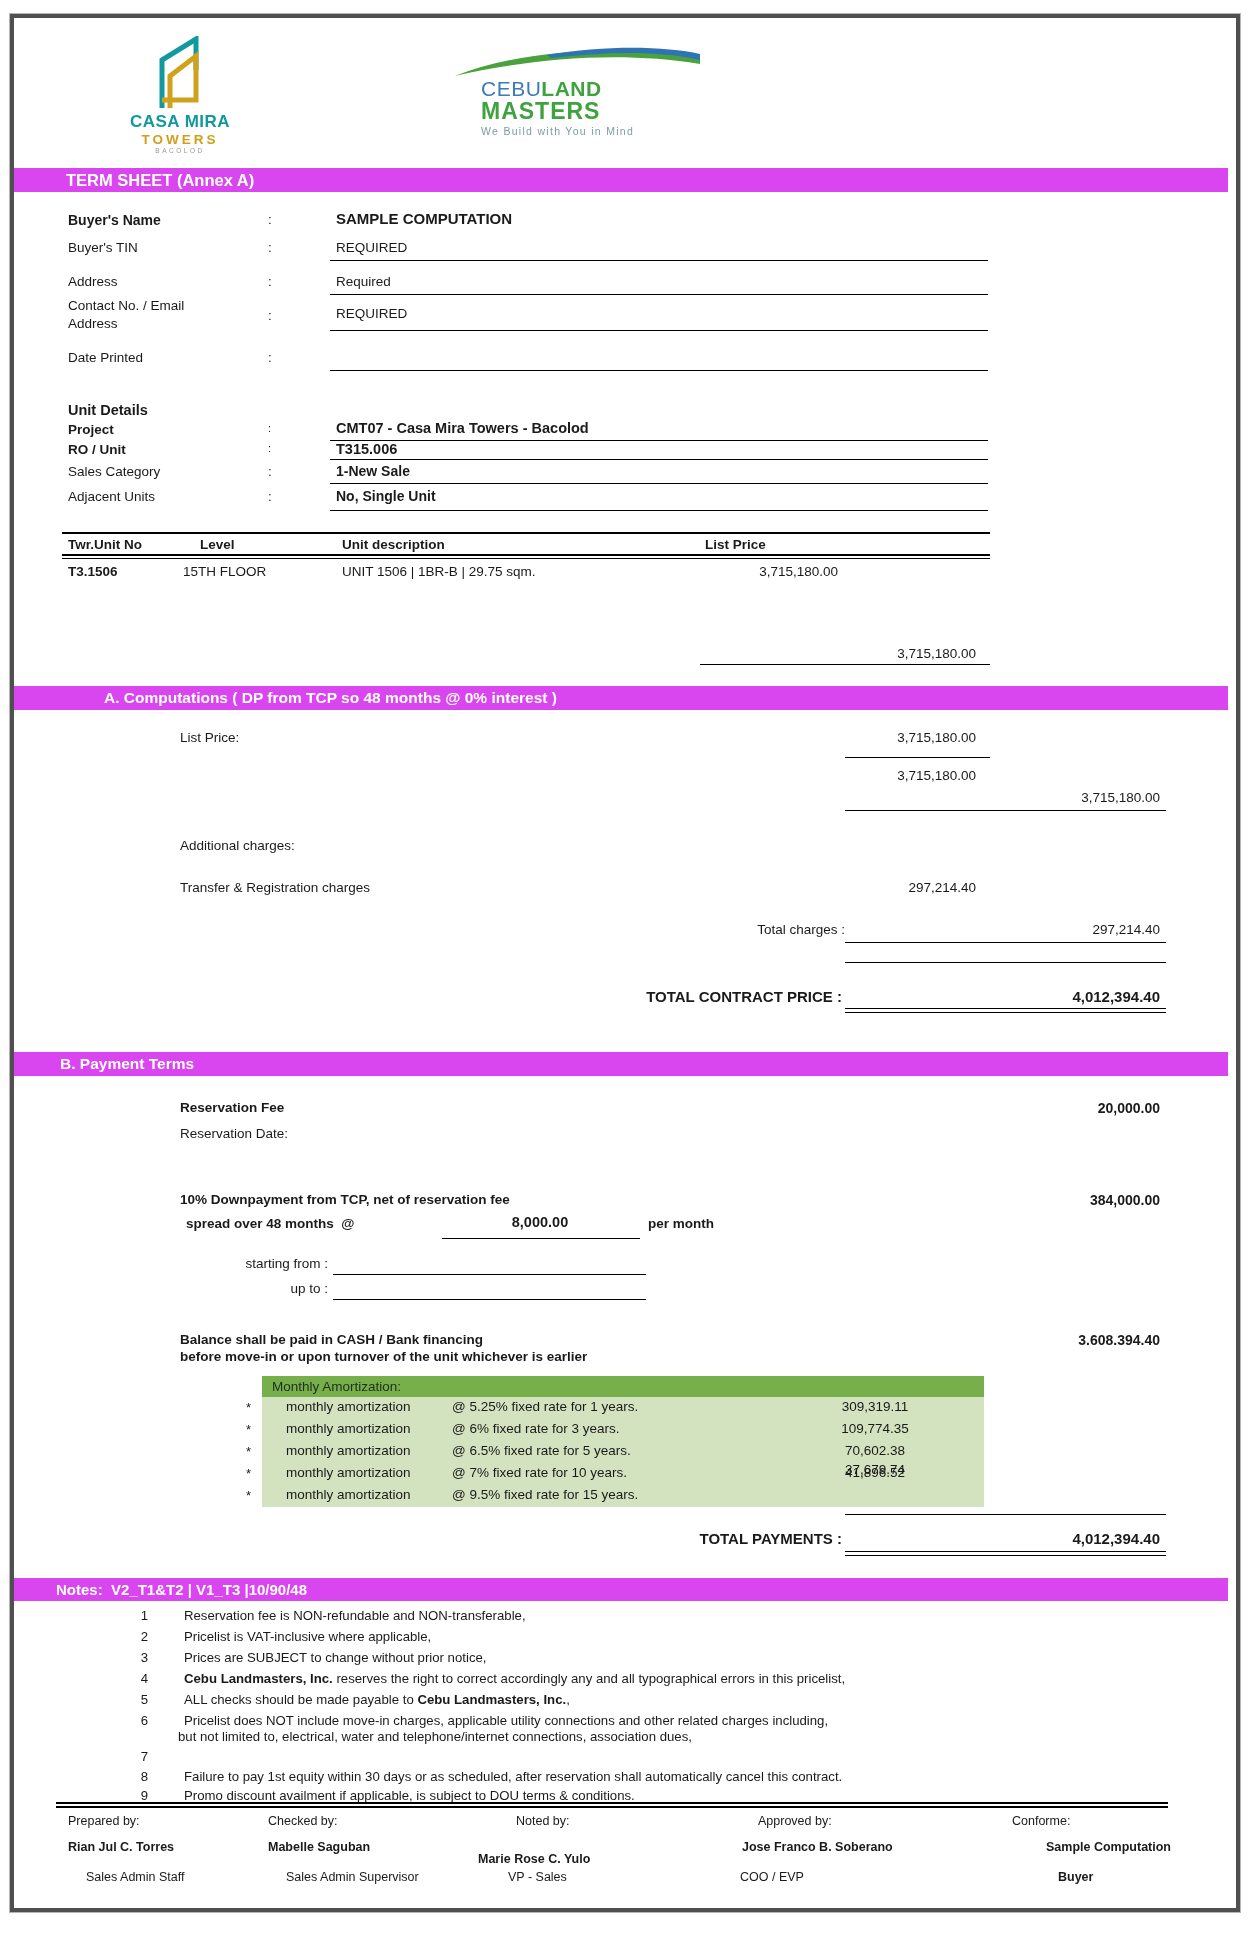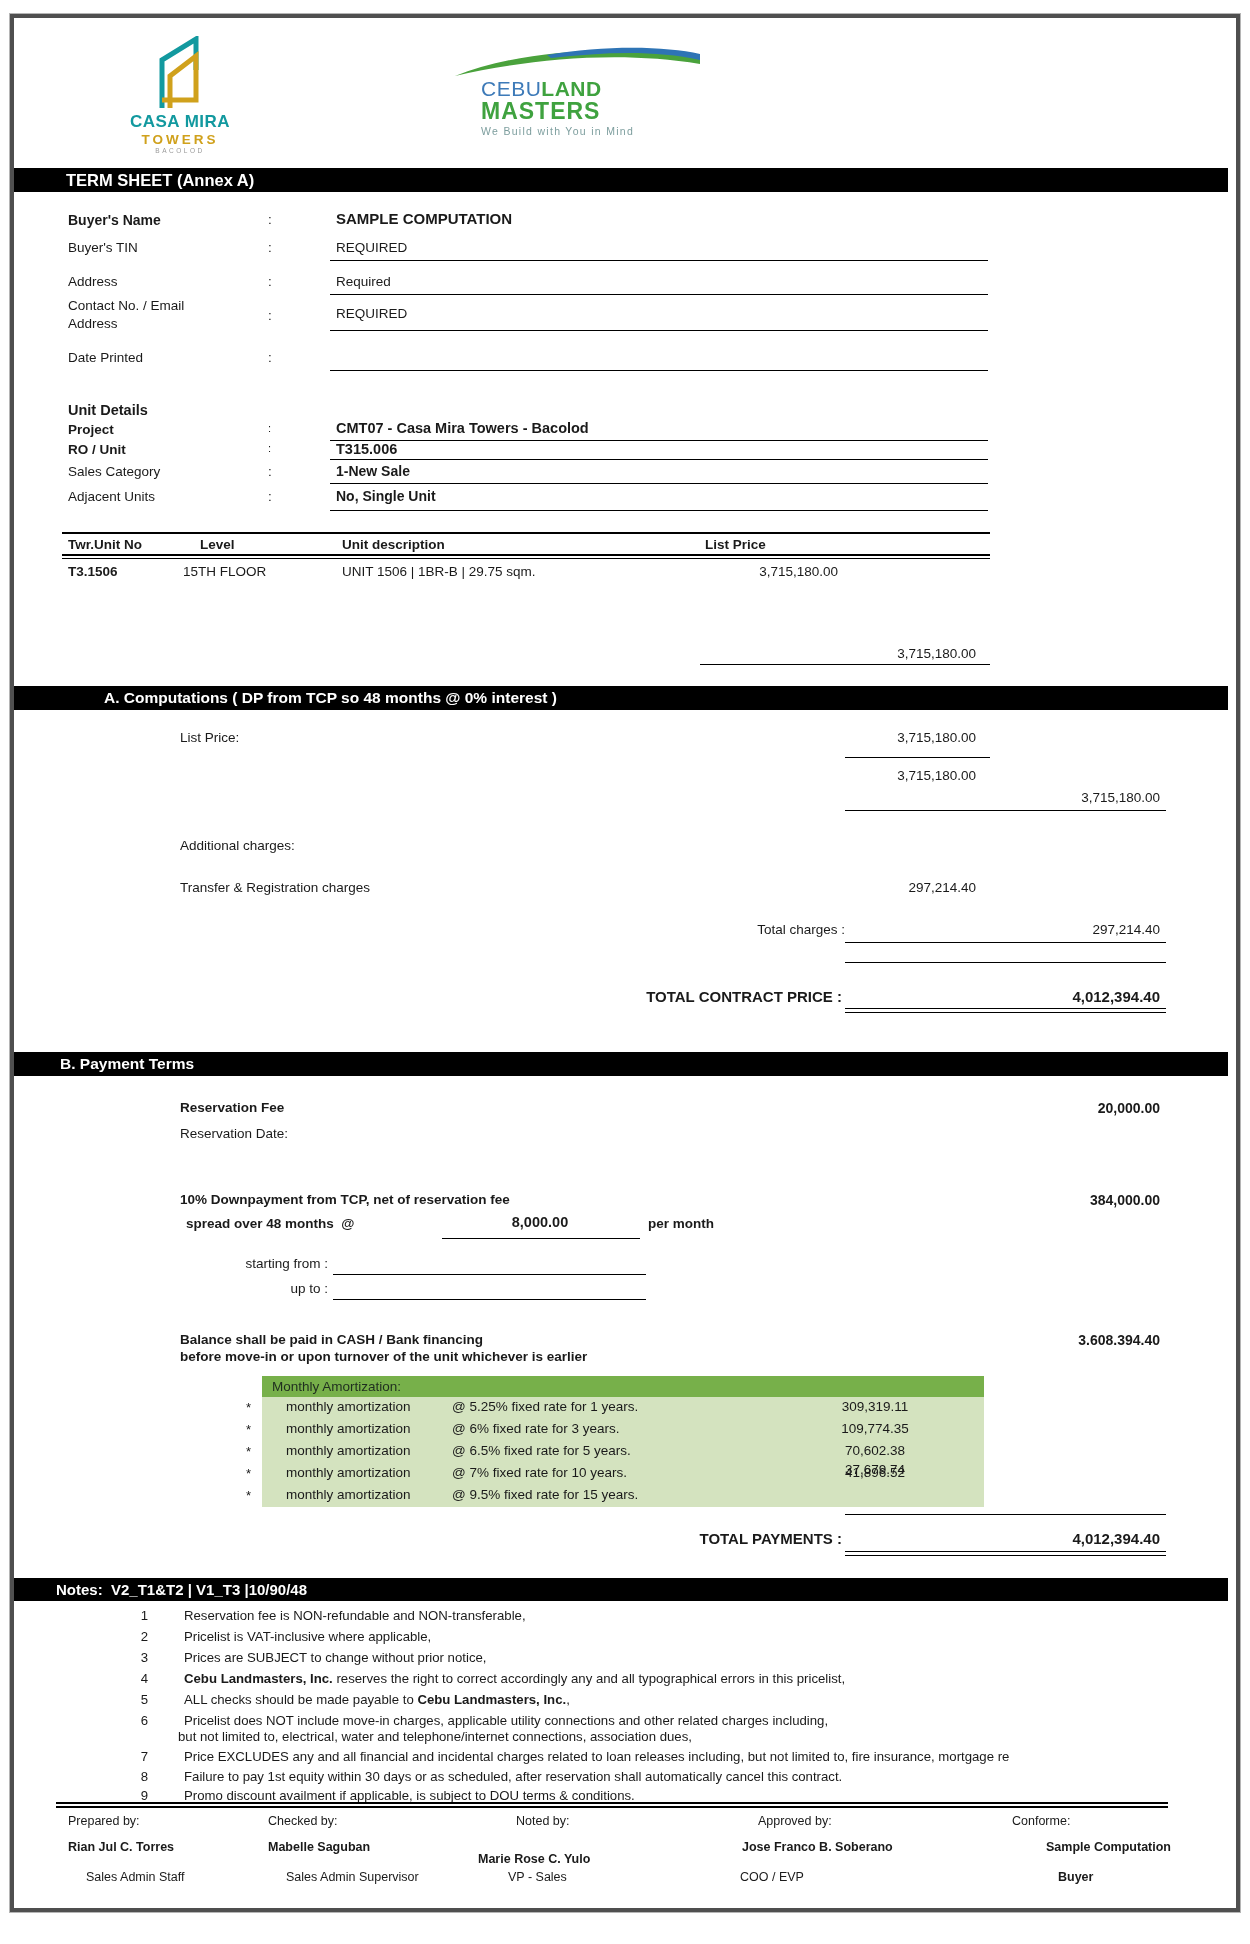--- a/index.html
+++ b/index.html
@@ -1,20 +1,20 @@
 <!DOCTYPE html>
 <html><head>
 <meta charset="utf-8">
 <style>
   html,body{margin:0;padding:0;background:#fff;}
   .page{position:relative;width:1250px;height:1944px;background:#ffffff;
         font-family:"Liberation Sans", sans-serif;color:#1a1a1a;overflow:hidden;}
   .frame{position:absolute;left:10px;top:14px;right:10px;bottom:32px;
          border:4px solid #4f4f4f;outline:1px solid #b5b5b5;pointer-events:none;z-index:50;}
-  .bar{position:absolute;left:14px;right:22px;height:24px;background:#000000;
+  .bar{position:absolute;left:14px;right:22px;height:24px;background:#d946ef;
        color:#ffffff;font-weight:bold;font-size:15.5px;line-height:24px;white-space:pre;}
   .lbl{position:absolute;font-size:13.5px;white-space:nowrap;}
   .b{font-weight:bold;}
   .amt{position:absolute;width:200px;text-align:right;font-size:13.5px;white-space:nowrap;}
   .ra{text-align:right;}
   .hline{position:absolute;height:1px;background:#000;}
   .h2line{position:absolute;height:2px;background:#000;}
   .colon{position:absolute;font-size:13.5px;}
   .casa-name{color:#12999f;font-weight:bold;font-size:17px;letter-spacing:.5px;}
   .casa-sub{color:#d0a11c;font-weight:bold;font-size:13.5px;letter-spacing:3px;}
@@ -224,21 +224,20 @@
   <div class="note-txt" style="top:1671px;"><span class="b">Cebu Landmasters, Inc.</span><span> reserves the right to correct accordingly any and all typographical errors in this pricelist,</span></div>
 
   <div class="note-num" style="left:120px;top:1692px;">5</div>
   <div class="note-txt" style="top:1692px;"><span>ALL checks should be made payable to </span><span class="b">Cebu Landmasters, Inc.</span><span>,</span></div>
 
   <div class="note-num" style="left:120px;top:1713px;">6</div>
   <div class="note-txt" style="top:1713px;">Pricelist does NOT include move-in charges, applicable utility connections and other related charges including,</div>
   <div class="note-txt" style="top:1729px;left:178px;text-align:center;">but not limited to, electrical, water and telephone/internet connections, association dues,</div>
 
   <div class="note-num" style="left:120px;top:1749px;">7</div>
-  <div class="note-txt" style="top:1749px;"> Price EXCLUDES any and all financial and incidental charges related to loan releases including, but not limited to, fire insurance, mortgage re</div>
 
   <div class="note-num" style="left:120px;top:1769px;">8</div>
   <div class="note-txt" style="top:1769px;">Failure to pay 1st equity within 30 days or as scheduled, after reservation shall automatically cancel this contract.</div>
 
   <div class="note-num" style="left:120px;top:1788px;">9</div>
   <div class="note-txt" style="top:1788px;">Promo discount availment if applicable, is subject to DOU terms &amp; conditions.</div>
 
   <div class="h2line" style="left:56px;top:1802px;width:1112px;"></div>
   <div class="h2line" style="left:56px;top:1806px;width:1112px;"></div>
 

